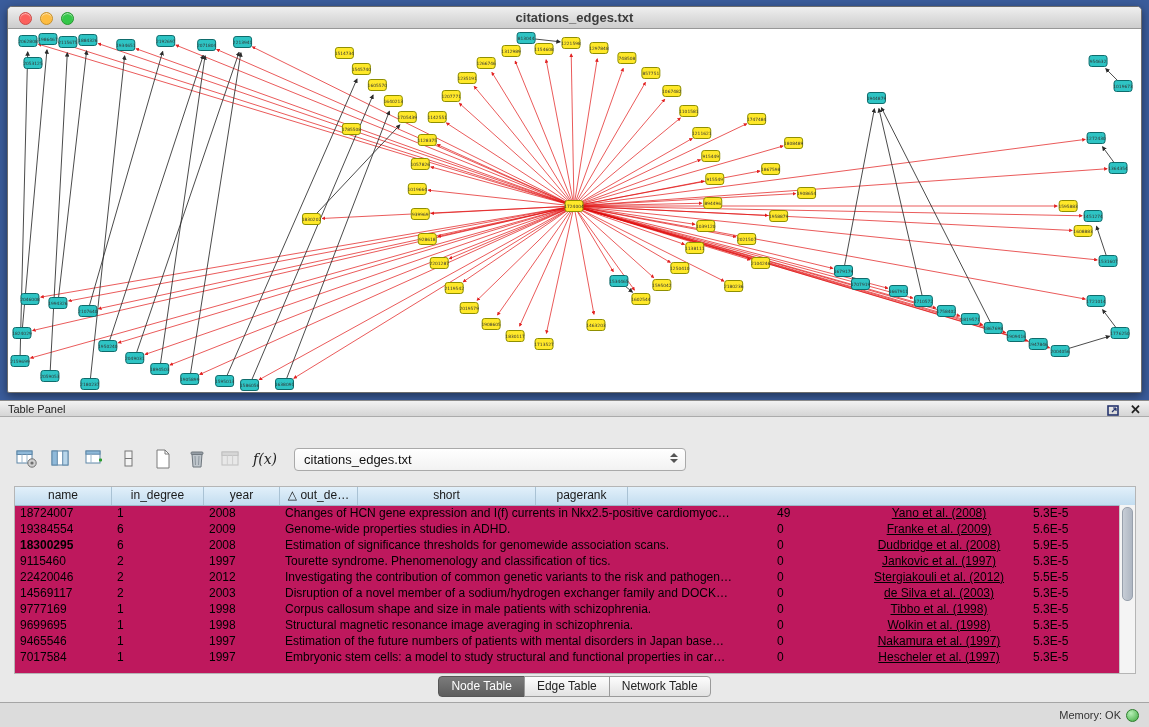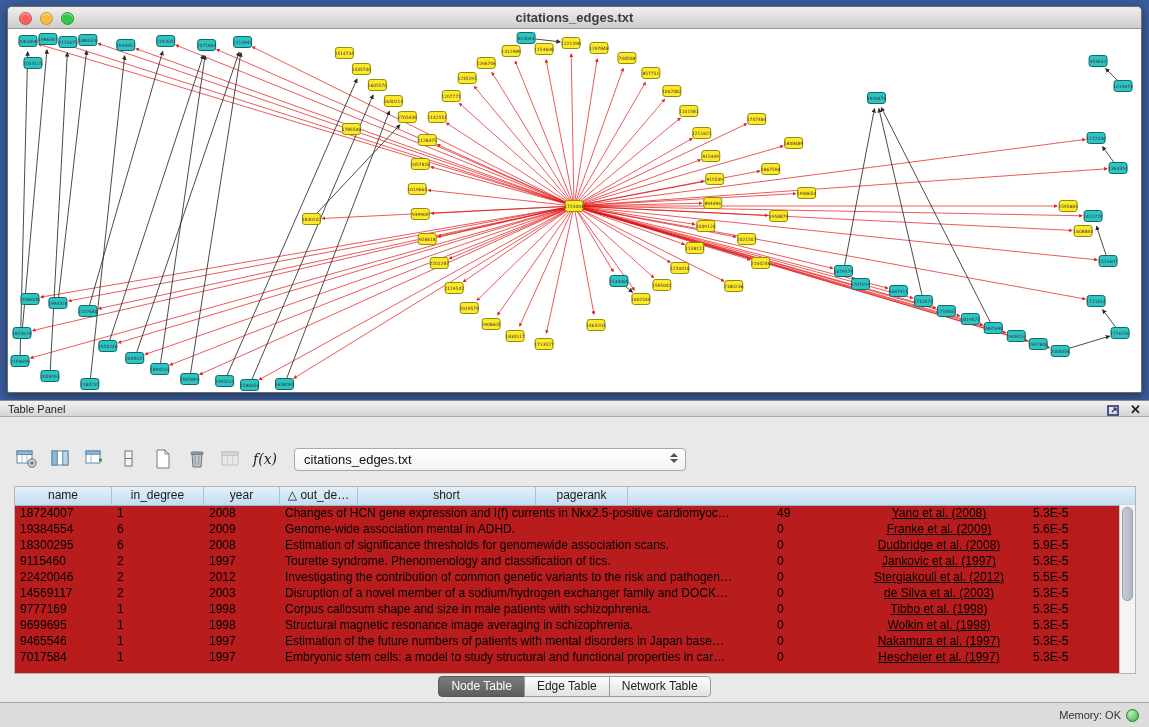--- a/index.html
+++ b/index.html
@@ -41,21 +41,21 @@
   .tb-btn{width:26px;height:26px;display:flex;align-items:center;justify-content:center;margin-right:8px;}
   .fx{font-family:"DejaVu Serif",serif;font-style:italic;font-size:14px;color:#222;}
   .combo{width:392px;height:23px;margin-left:8px;background:linear-gradient(#ffffff,#f2f2f2);
       border:1px solid #A9A9A9;border-radius:4px;display:flex;align-items:center;
       font-size:13px;color:#111;padding-left:9px;position:relative;box-sizing:border-box;}
   .combo .steppers{position:absolute;right:7px;top:4px;display:flex;flex-direction:column;gap:2px;}
   .combo .steppers span{width:0;height:0;border-left:4px solid transparent;border-right:4px solid transparent;}
   .combo .up{border-bottom:4px solid #555;}
   .combo .down{border-top:4px solid #555;}
 
-  .tbl{position:absolute;left:14px;top:68px;width:1122px;height:188px;background:#b91c1c;
+  .tbl{position:absolute;left:14px;top:68px;width:1122px;height:188px;background:#be185d;
       border:1px solid #B5B5B5;box-sizing:border-box;overflow:hidden;}
   .thead{display:flex;height:18px;background:linear-gradient(#E2F0FA,#C3DDF0);
       border-bottom:1px solid #9FB6C7;}
   .th{box-sizing:border-box;border-right:1px solid #A9C2D4;font-size:12px;color:#1a1a1a;
       text-align:center;line-height:17px;overflow:hidden;white-space:nowrap;}
   .tbody{position:absolute;top:18px;left:0;right:15px;bottom:0;overflow:hidden;}
   .tr{display:flex;height:16px;align-items:center;}
   .td{box-sizing:border-box;padding:0 5px;font-size:12px;color:#000;white-space:nowrap;
       overflow:hidden;}
   .td.c5{text-align:center;text-decoration:underline;}
@@ -685,27 +685,27 @@
           <div class="td c2" style="width: 76px;">2008</div>
           <div class="td c3" style="width: 492px;">Changes of HCN gene expression and I(f) currents in Nkx2.5-positive cardiomyoc…</div>
           <div class="td c4" style="width: 78px;">49</div>
           <div class="td c5" style="width: 178px;">Yano et al. (2008)</div>
           <div class="td c6" style="width: 92px;">5.3E-5</div>
         </div>
         <div class="tr">
           <div class="td c0" style="width: 97px;">19384554</div>
           <div class="td c1" style="width: 92px;">6</div>
           <div class="td c2" style="width: 76px;">2009</div>
-          <div class="td c3" style="width: 492px;">Genome-wide association mental in ADHD.</div>
+          <div class="td c3" style="width: 492px;">Genome-wide properties studies in ADHD.</div>
           <div class="td c4" style="width: 78px;">0</div>
           <div class="td c5" style="width: 178px;">Franke et al. (2009)</div>
           <div class="td c6" style="width: 92px;">5.6E-5</div>
         </div>
         <div class="tr">
-          <div class="td c0" style="width: 97px;">18300295</div>
+          <div class="td c0" style="width: 97px; font-weight: bold;">18300295</div>
           <div class="td c1" style="width: 92px;">6</div>
           <div class="td c2" style="width: 76px;">2008</div>
           <div class="td c3" style="width: 492px;">Estimation of significance thresholds for genomewide association scans.</div>
           <div class="td c4" style="width: 78px;">0</div>
           <div class="td c5" style="width: 178px;">Dudbridge et al. (2008)</div>
           <div class="td c6" style="width: 92px;">5.9E-5</div>
         </div>
         <div class="tr">
           <div class="td c0" style="width: 97px;">9115460</div>
           <div class="td c1" style="width: 92px;">2</div>

